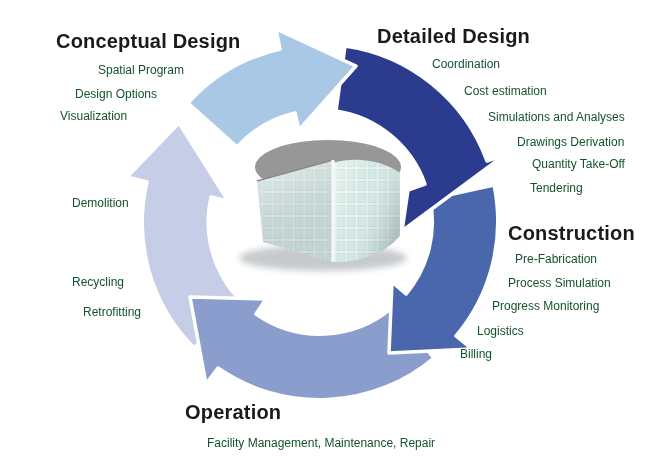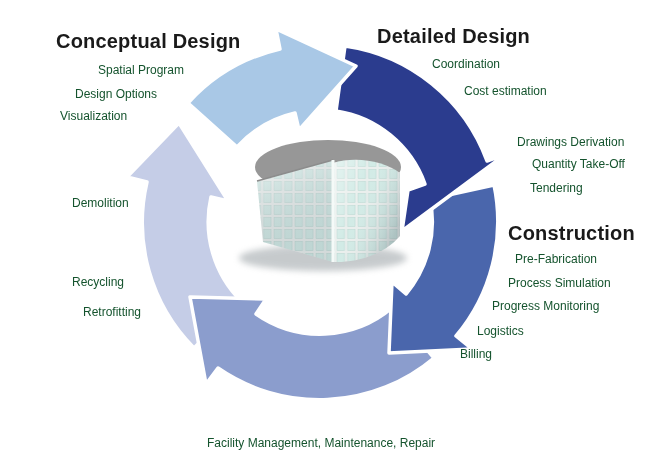--- a/index.html
+++ b/index.html
@@ -64,27 +64,29 @@
       <path d="M333,163 C356,156 384,161 400,173 L400,236 C383,256 353,263 333,262 Z" fill="url(#pWin)"></path>
       <path d="M333,163 C356,156 384,161 400,173 L400,236 C383,256 353,263 333,262 Z" fill="url(#gRight)"></path>
       <path d="M257,181 L333,160" stroke="#8c8c8c" stroke-width="1.5" fill="none"></path>
       <path d="M333,160 L333,262" stroke="#f5faf8" stroke-width="3" fill="none"></path>
     </g>
   </svg>
 
   <div class="h" style="left:56px;top:30px;">Conceptual Design</div>
   <div class="h" style="left:377px;top:25px;">Detailed Design</div>
   <div class="h" style="left:508px;top:222px;">Construction</div>
+  <div class="h" style="left:185px;top:401px;">Operation</div>
 
   <div class="s" style="left:98px;top:63px;">Spatial Program</div>
   <div class="s" style="left:75px;top:87px;">Design Options</div>
   <div class="s" style="left:60px;top:109px;">Visualization</div>
 
   <div class="s" style="left:432px;top:57px;">Coordination</div>
   <div class="s" style="left:464px;top:84px;">Cost estimation</div>
+  <div class="s" style="left:488px;top:110px;">Simulations and Analyses</div>
   <div class="s" style="left:517px;top:135px;">Drawings Derivation</div>
   <div class="s" style="left:532px;top:157px;">Quantity Take-Off</div>
   <div class="s" style="left:530px;top:181px;">Tendering</div>
 
   <div class="s" style="left:515px;top:252px;">Pre-Fabrication</div>
   <div class="s" style="left:508px;top:276px;">Process Simulation</div>
   <div class="s" style="left:492px;top:299px;">Progress Monitoring</div>
   <div class="s" style="left:477px;top:324px;">Logistics</div>
   <div class="s" style="left:460px;top:347px;">Billing</div>
 

